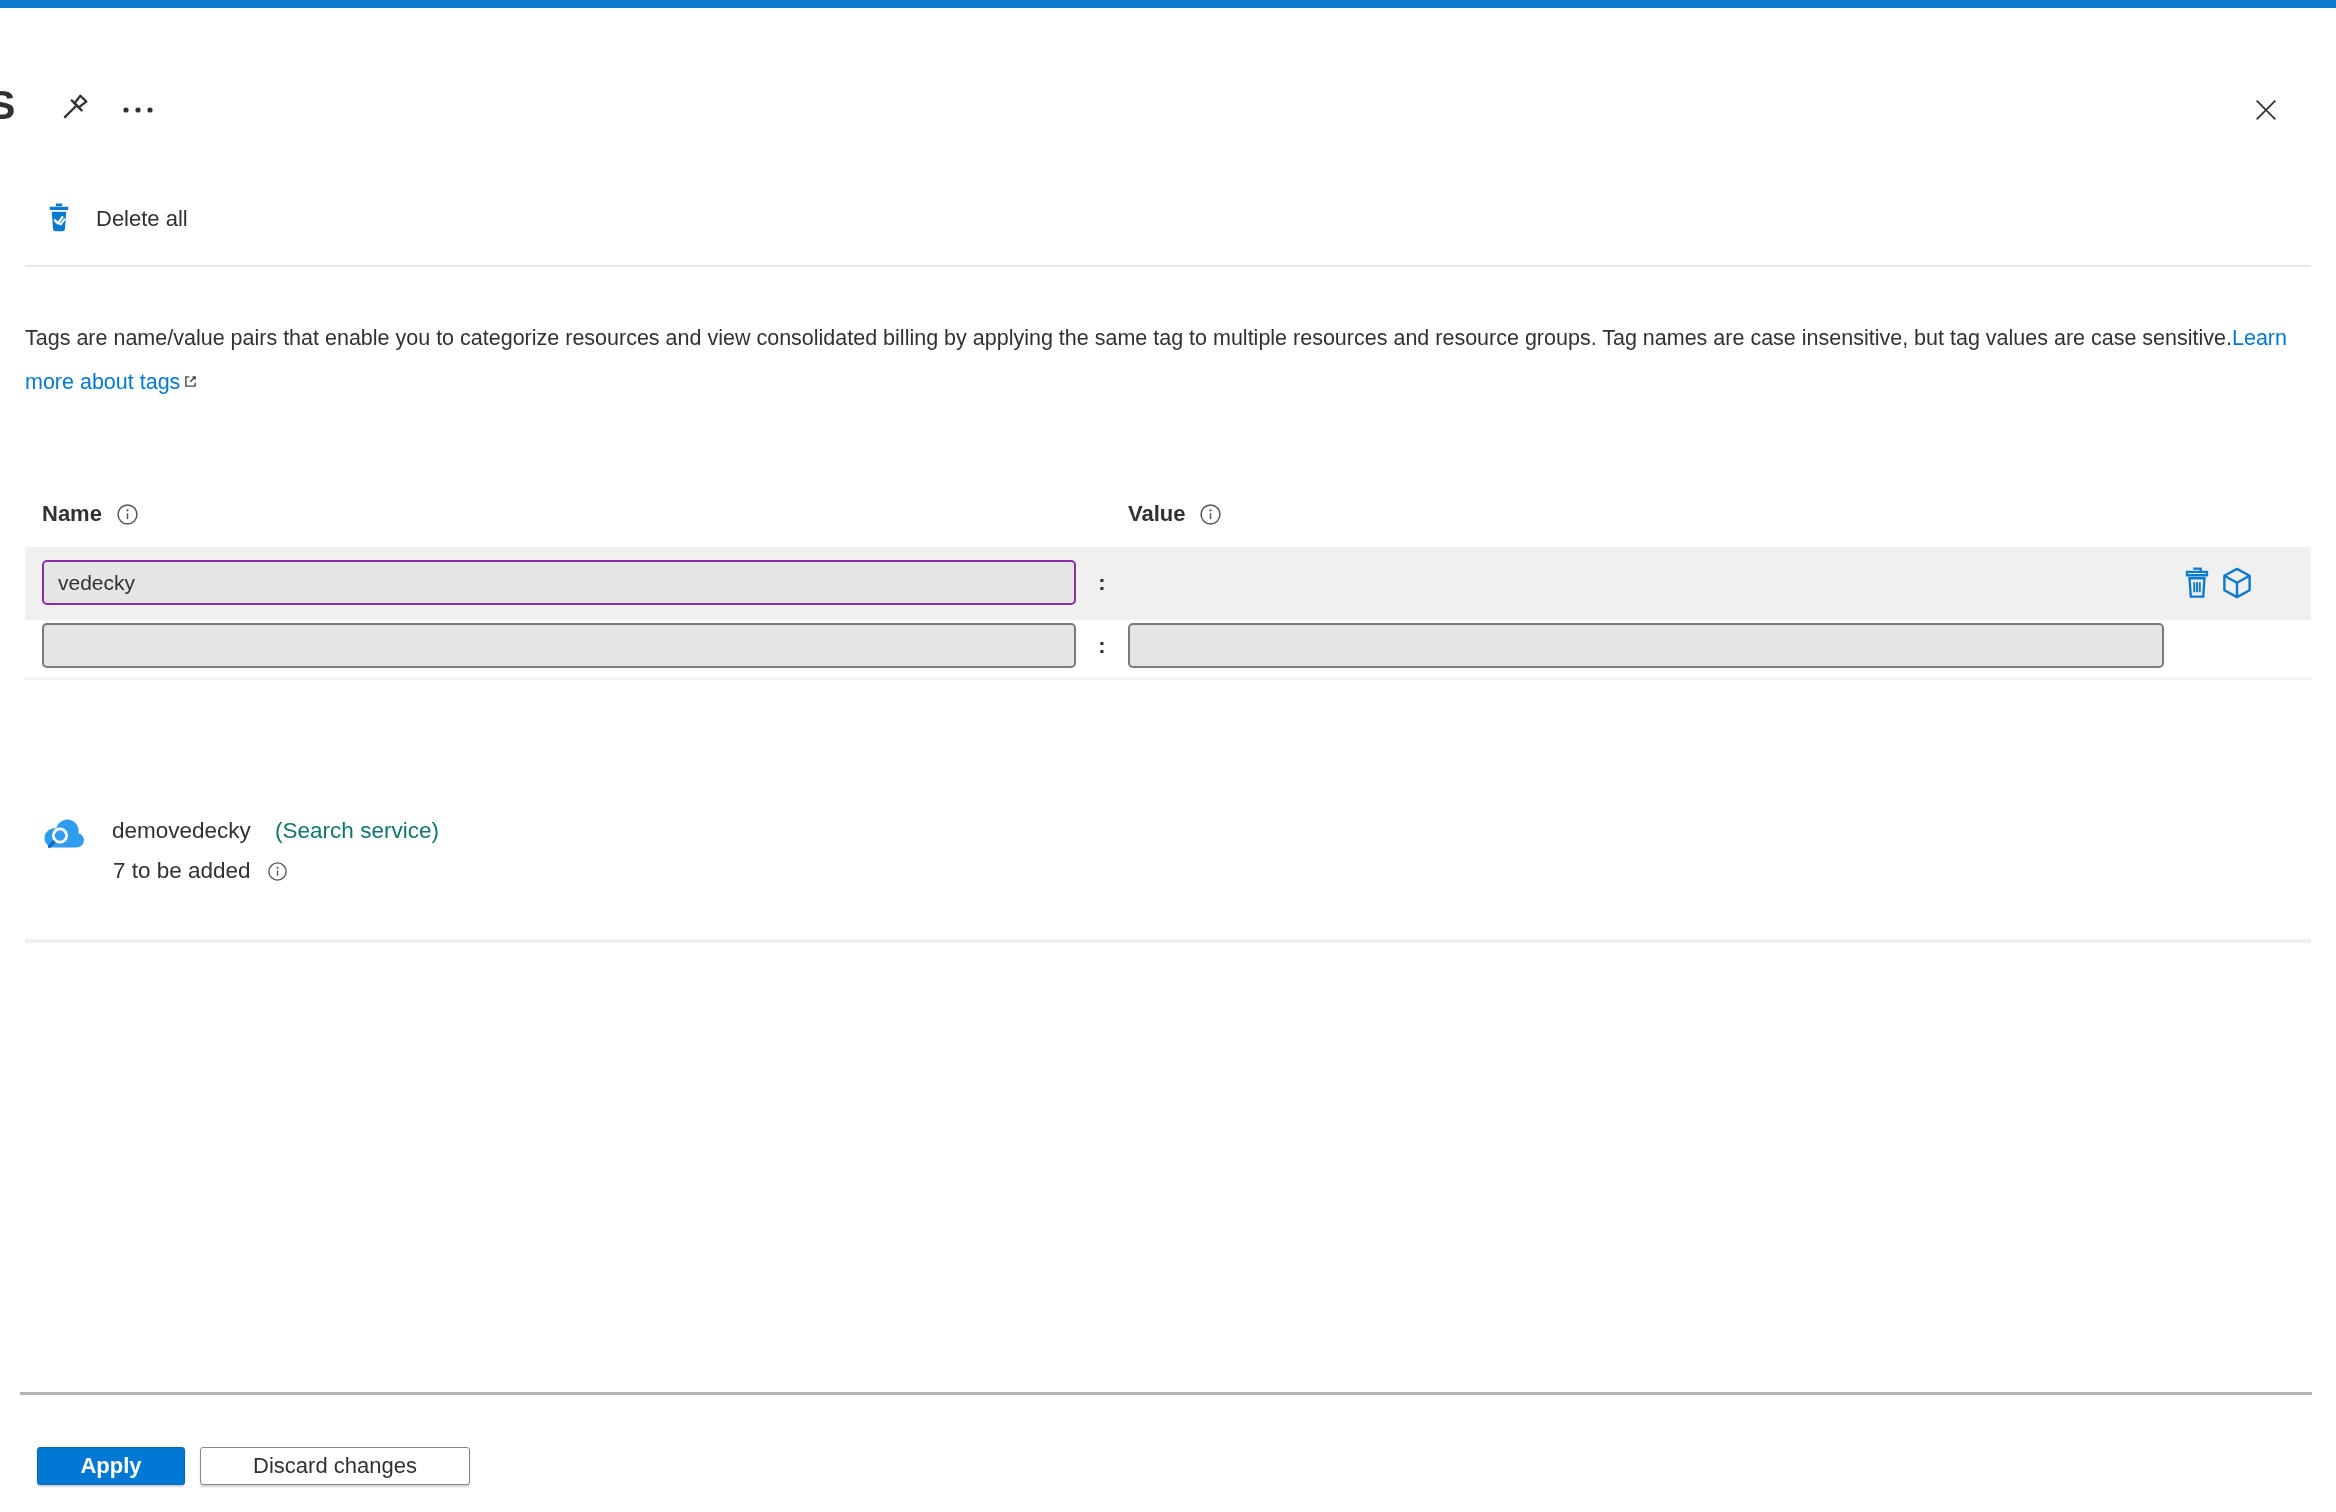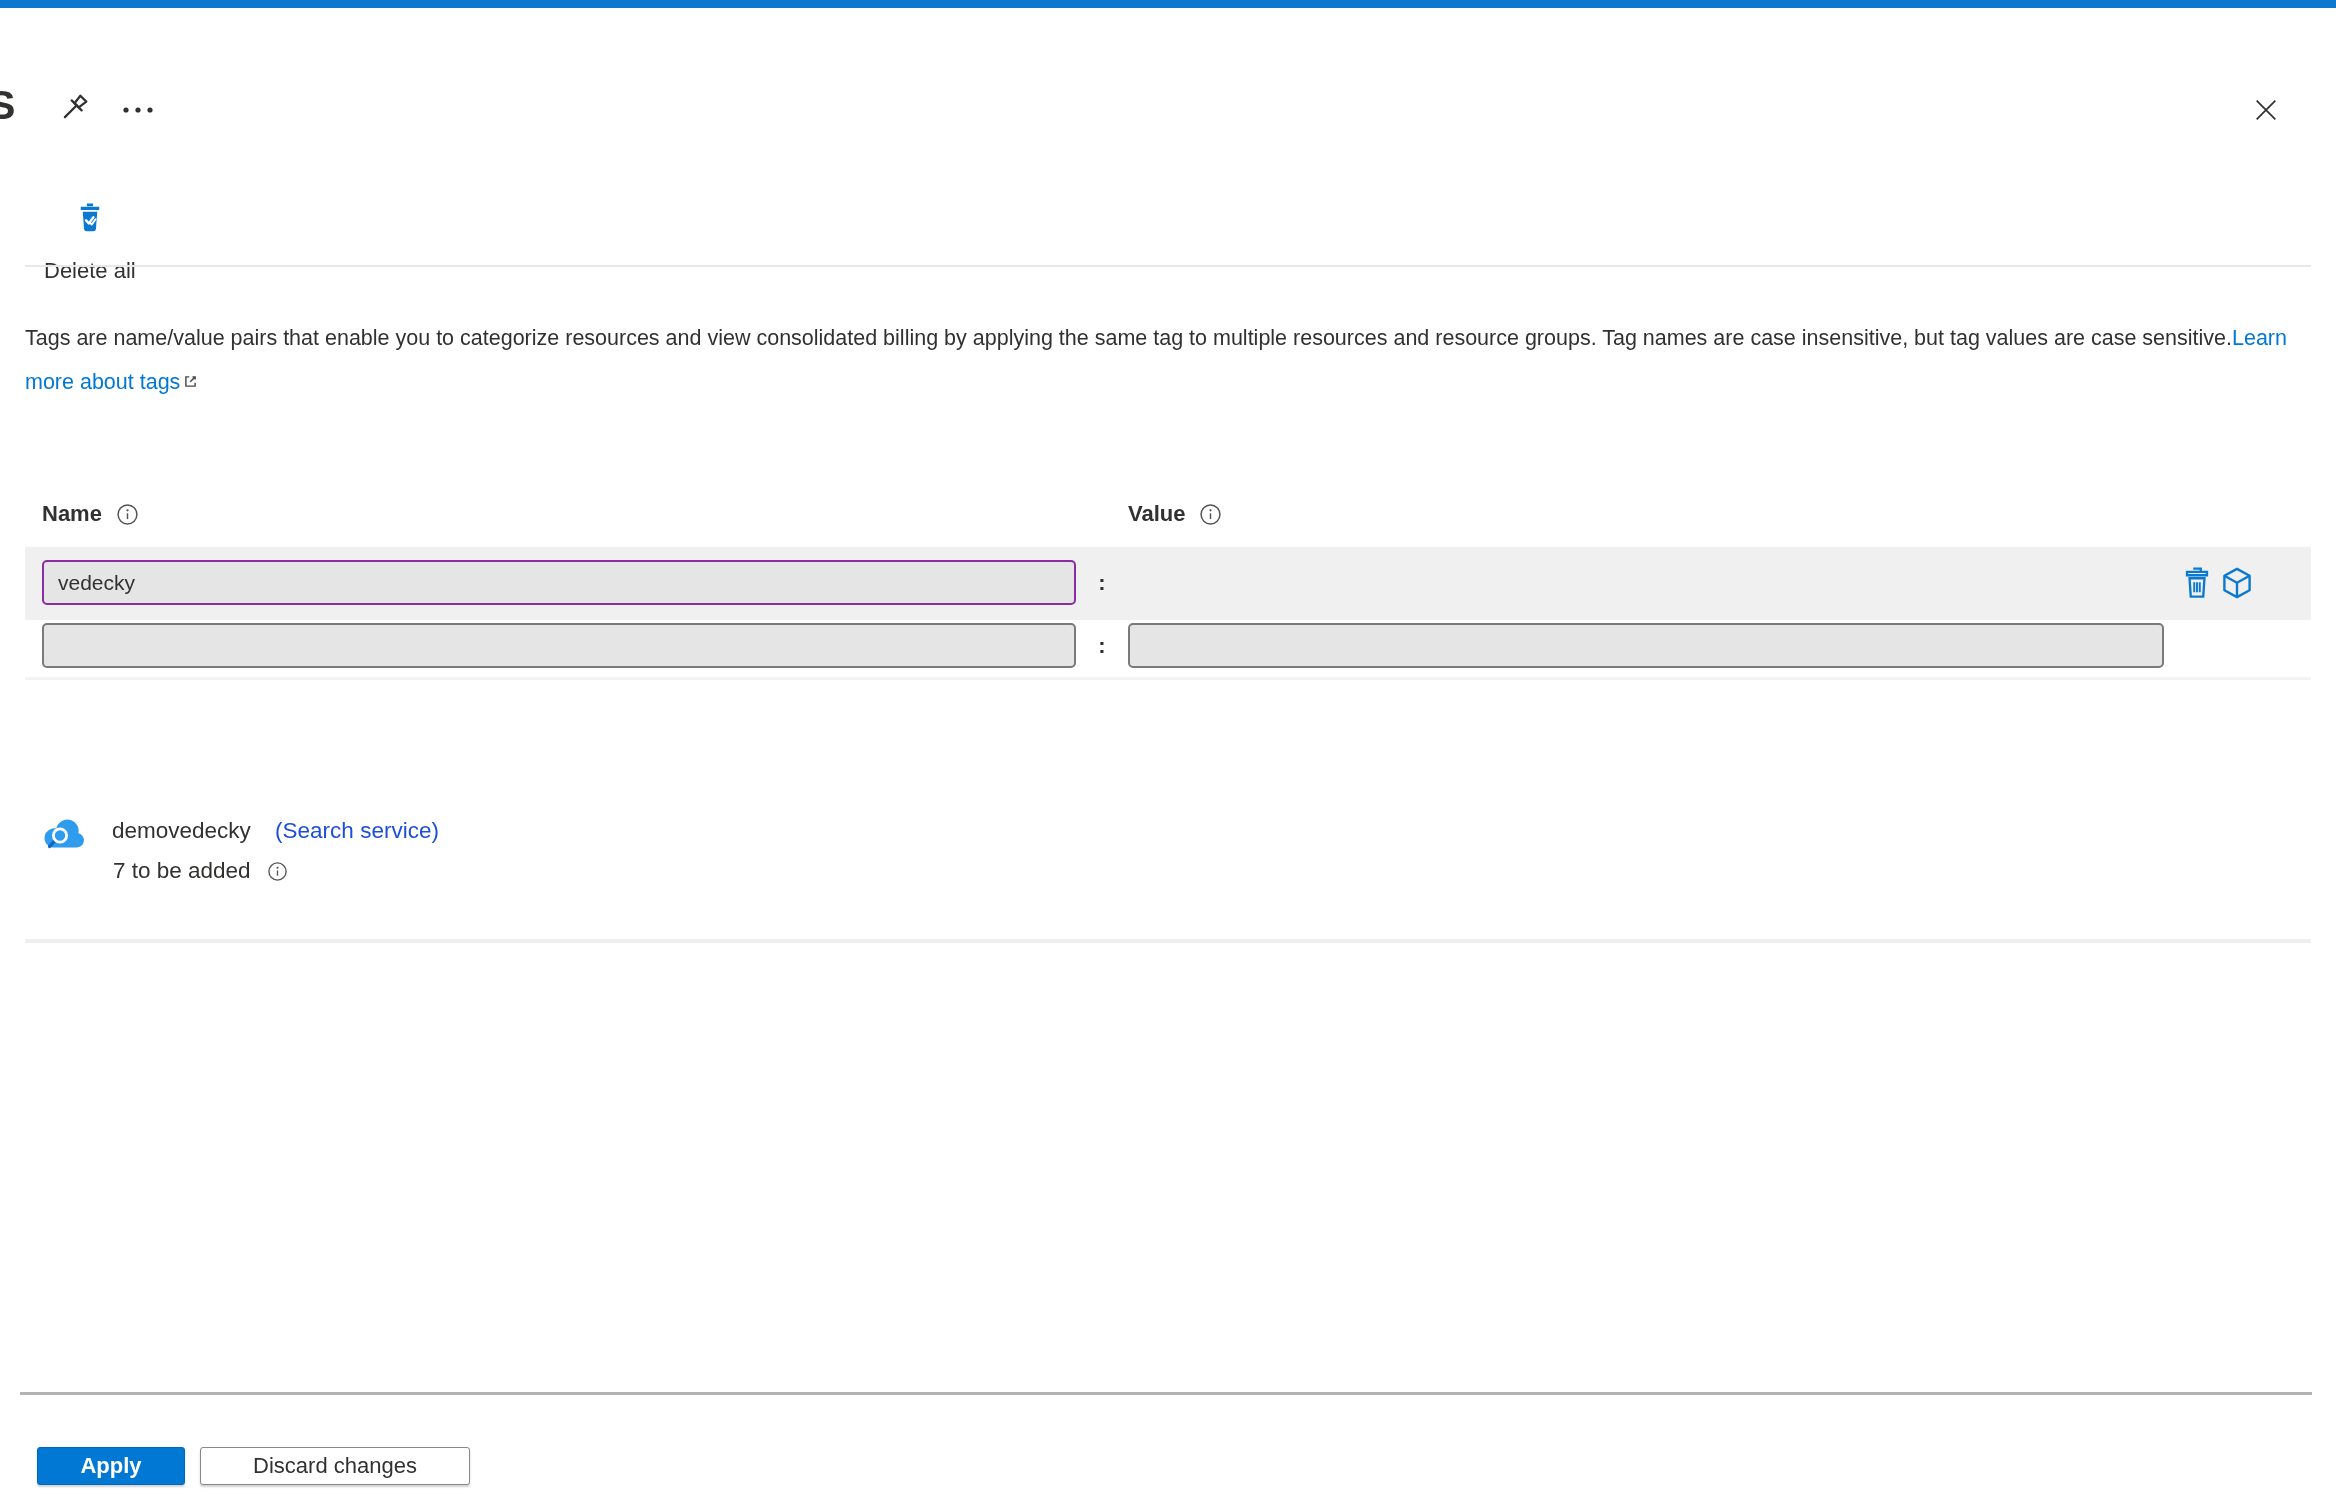--- a/index.html
+++ b/index.html
@@ -28,21 +28,21 @@
   }
   .btn-pin   { left: 54px;  top: 88px;  width: 40px; height: 40px; }
   .btn-more  { left: 116px; top: 90px;  width: 44px; height: 40px; }
   .btn-close { left: 2246px; top: 90px; width: 40px; height: 40px; }
 
   
   .toolbar { position: absolute; left: 44px; top: 202px; height: 42px; }
   .cmd-delete-all {
     display: flex; align-items: center; gap: 22px;
     background: transparent; border: none; padding: 0; cursor: pointer;
-    font-family: "Liberation Sans", sans-serif; font-size: 22px; color: #323130; flex-direction: column;
+    font-family: "Liberation Sans", sans-serif; font-size: 22px; color: #323130;
   }
 
   .divider { position: absolute; border: none; margin: 0; padding: 0; }
   .div-toolbar  { left: 25px; top: 265px;  width: 2286px; height: 2px; background: #e8e8e8; }
   .div-rows     { left: 25px; top: 677px;  width: 2286px; height: 3px; background: #f3f3f3; }
   .div-resource { left: 25px; top: 939px;  width: 2286px; height: 4px; background: #efefef; }
   .div-footer   { left: 20px; top: 1392px; width: 2292px; height: 3px; background: #b3b3b3; }
 
   
   .intro {
@@ -90,21 +90,21 @@
     display: flex; align-items: center; justify-content: center;
   }
   .btn-trash { left: 2178px; }
   .btn-cube  { left: 2218px; }
 
   
   .resource { position: absolute; left: 40px; top: 812px; }
   .res-icon { position: absolute; left: 0; top: 4px; }
   .res-line1 { position: absolute; left: 72px; top: 6px; width: 700px; white-space: nowrap; font-size: 22.5px; }
   .res-name { color: #323130; }
-  .res-type { color: #1d4ed8; margin-left: 18px; margin-top: 8px; }
+  .res-type { color: #0f766e; margin-left: 18px; margin-top: 8px; }
   .res-line2 { position: absolute; left: 73px; top: 46px; width: 700px; white-space: nowrap; font-size: 22.5px; display: flex; align-items: center; gap: 16px; }
 
   
   .btn {
     position: absolute; top: 1447px; height: 38px; box-sizing: border-box;
     font-family: "Liberation Sans", sans-serif; font-size: 22px;
     border-radius: 3px; cursor: pointer; display: flex; align-items: center; justify-content: center; text-align: center;
   }
   .btn-apply {
     left: 37px; width: 148px; background: #0078d4; color: #ffffff;

